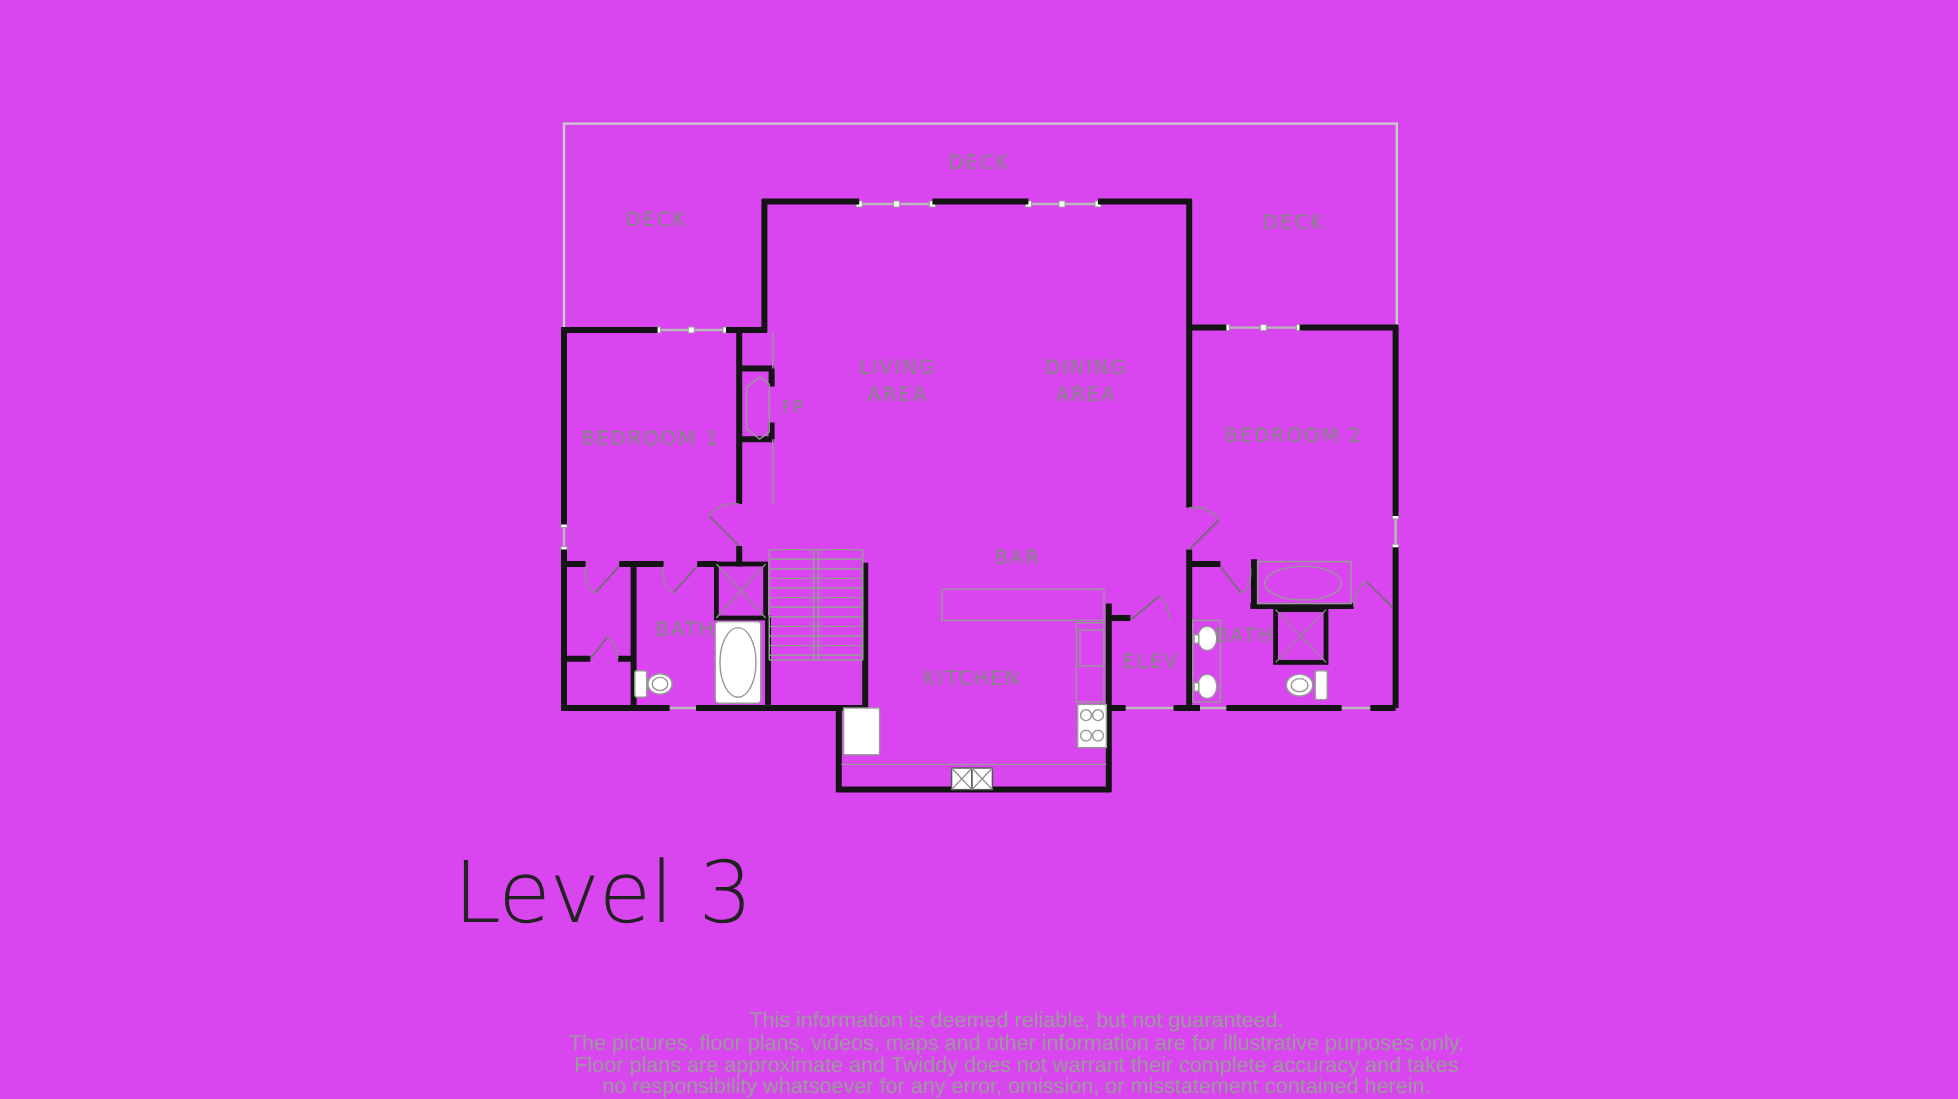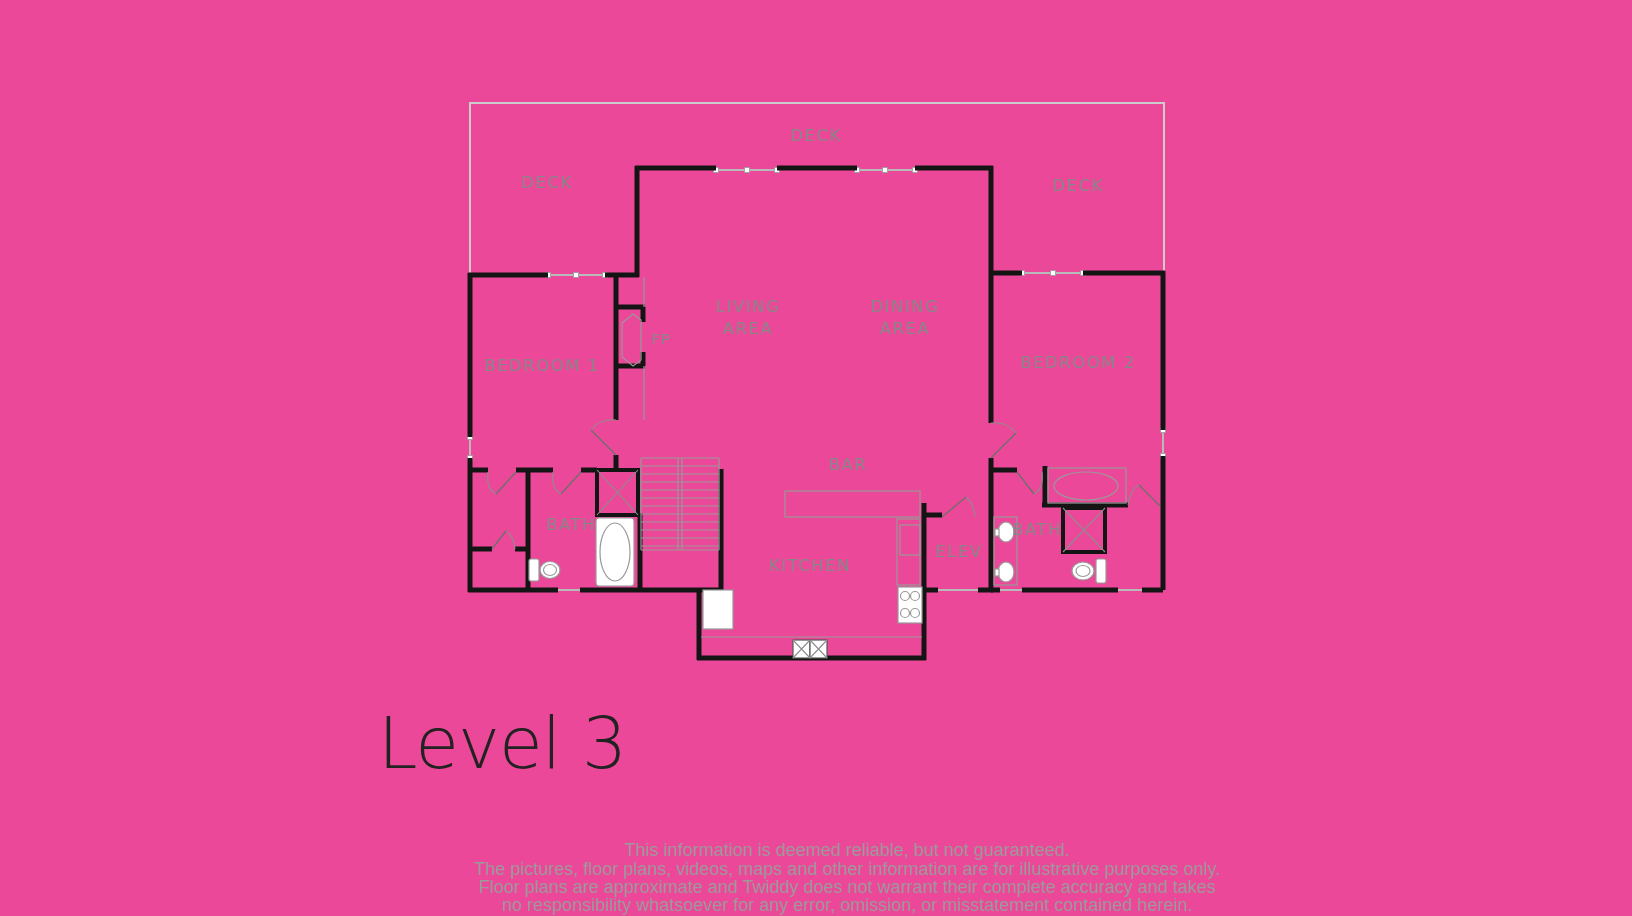--- a/index.html
+++ b/index.html
@@ -1,16 +1,16 @@
 <!DOCTYPE html>
 <html><head>
 <meta charset="utf-8">
 <style>
   html,body{margin:0;padding:0;background:#ffffff;}
-  .canvas{position:relative;width:1632px;height:916px;background:#ec4899;overflow:hidden;
+  .canvas{position:relative;width:1632px;height:916px;background:#d946ef;overflow:hidden;
           font-family:"DejaVu Sans","Liberation Sans",sans-serif;}
   svg{display:block}
   .room-label{font-family:"DejaVu Sans","Liberation Sans",sans-serif;font-size:16.5px;
               letter-spacing:1.5px;fill:#878787;}
   .small-label{font-family:"DejaVu Sans","Liberation Sans",sans-serif;font-size:14.5px;
               letter-spacing:1px;fill:#878787;}
   .level-title{font-family:"DejaVu Sans","Liberation Sans",sans-serif;font-size:71px;
               font-weight:300;letter-spacing:-1px;fill:#222222;}
   .footer-line{font-family:"Liberation Sans","DejaVu Sans",sans-serif;font-size:18px;
               fill:#9b9b9b;}

